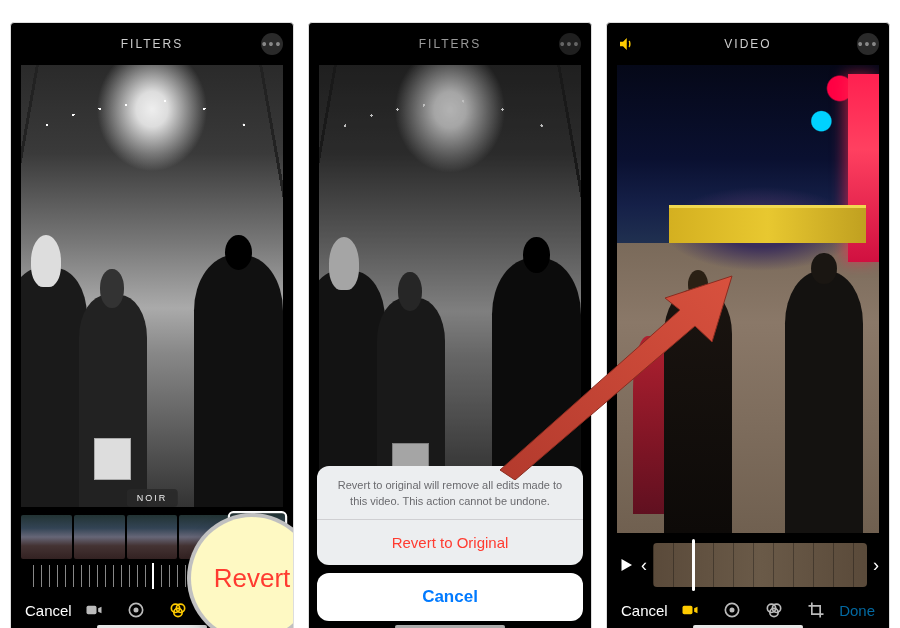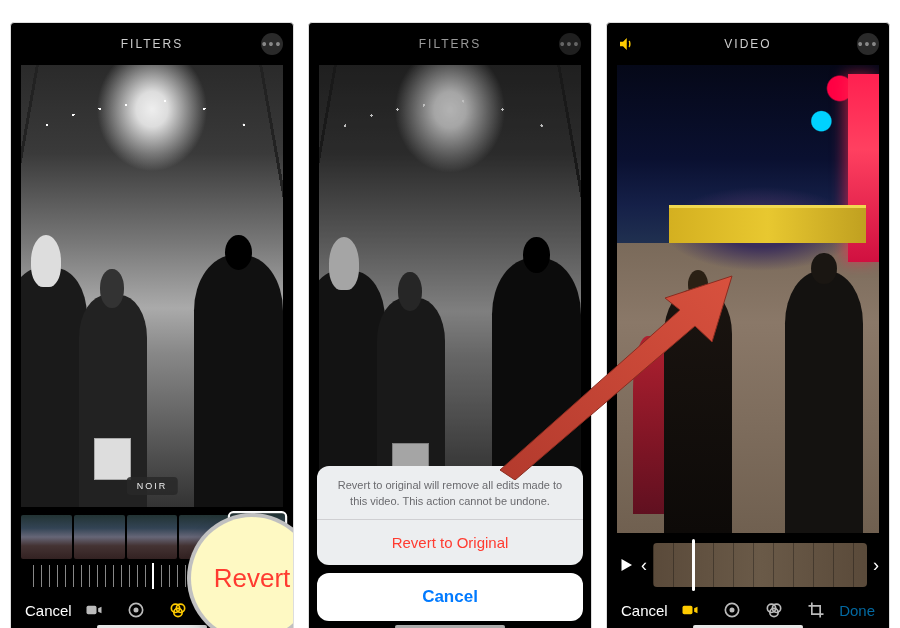--- a/index.html
+++ b/index.html
@@ -89,21 +89,21 @@
     position:absolute; bottom:0;
   }
   .p1 { left:-5%; width:30%; height:90%; background:#1a1a1a; border-radius:40% 40% 0 0 / 20% 20% 0 0;}
   .p1::before { content:""; position:absolute; top:-14%; left:30%; width:38%; height:22%; background:#ddd; border-radius:50% 50% 40% 40%;}
   .p2 { left:22%; width:26%; height:80%; background:#222; border-radius:40% 40% 0 0 / 20% 20% 0 0;}
   .p2::before{content:"";position:absolute;top:-12%;left:32%;width:34%;height:18%;background:#333;border-radius:50%;}
   .bag { position:absolute; left:28%; bottom:10%; width:14%; height:16%; background:#ddd; border:1px solid #aaa;}
   .p3 { right:0; width:34%; height:95%; background:#111; border-radius:45% 45% 0 0 / 22% 22% 0 0;}
   .p3::before{content:"";position:absolute;top:-8%;left:35%;width:30%;height:14%;background:#000;border-radius:50%;}
   .noir-badge {
-    position:absolute; bottom:12px; left:50%; transform:translateX(-50%);
+    position:absolute; bottom:0; left:50%; transform:translateX(-50%);
     background: rgba(40,40,40,.85);
     color:#eee; font-size:9px; letter-spacing:2px;
     padding:4px 10px; border-radius:4px;
   }
   
   .strip {
     height: 44px;
     margin: 8px 10px 0;
     display:flex; gap:2px; align-items:center;
   }

